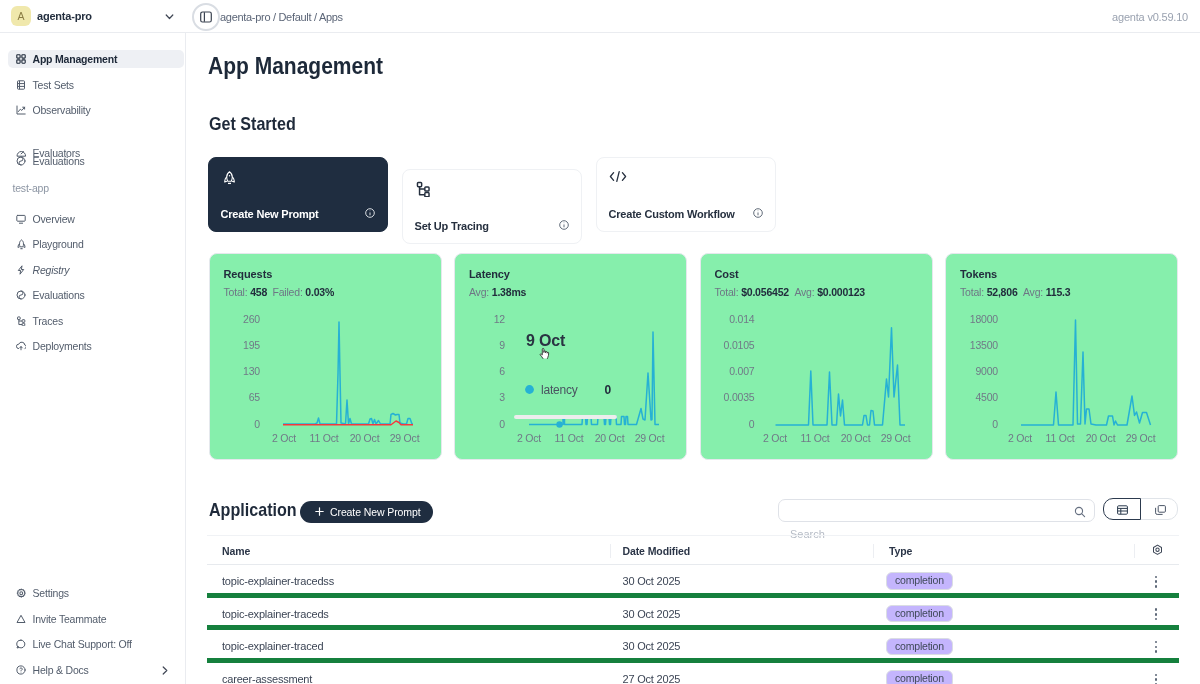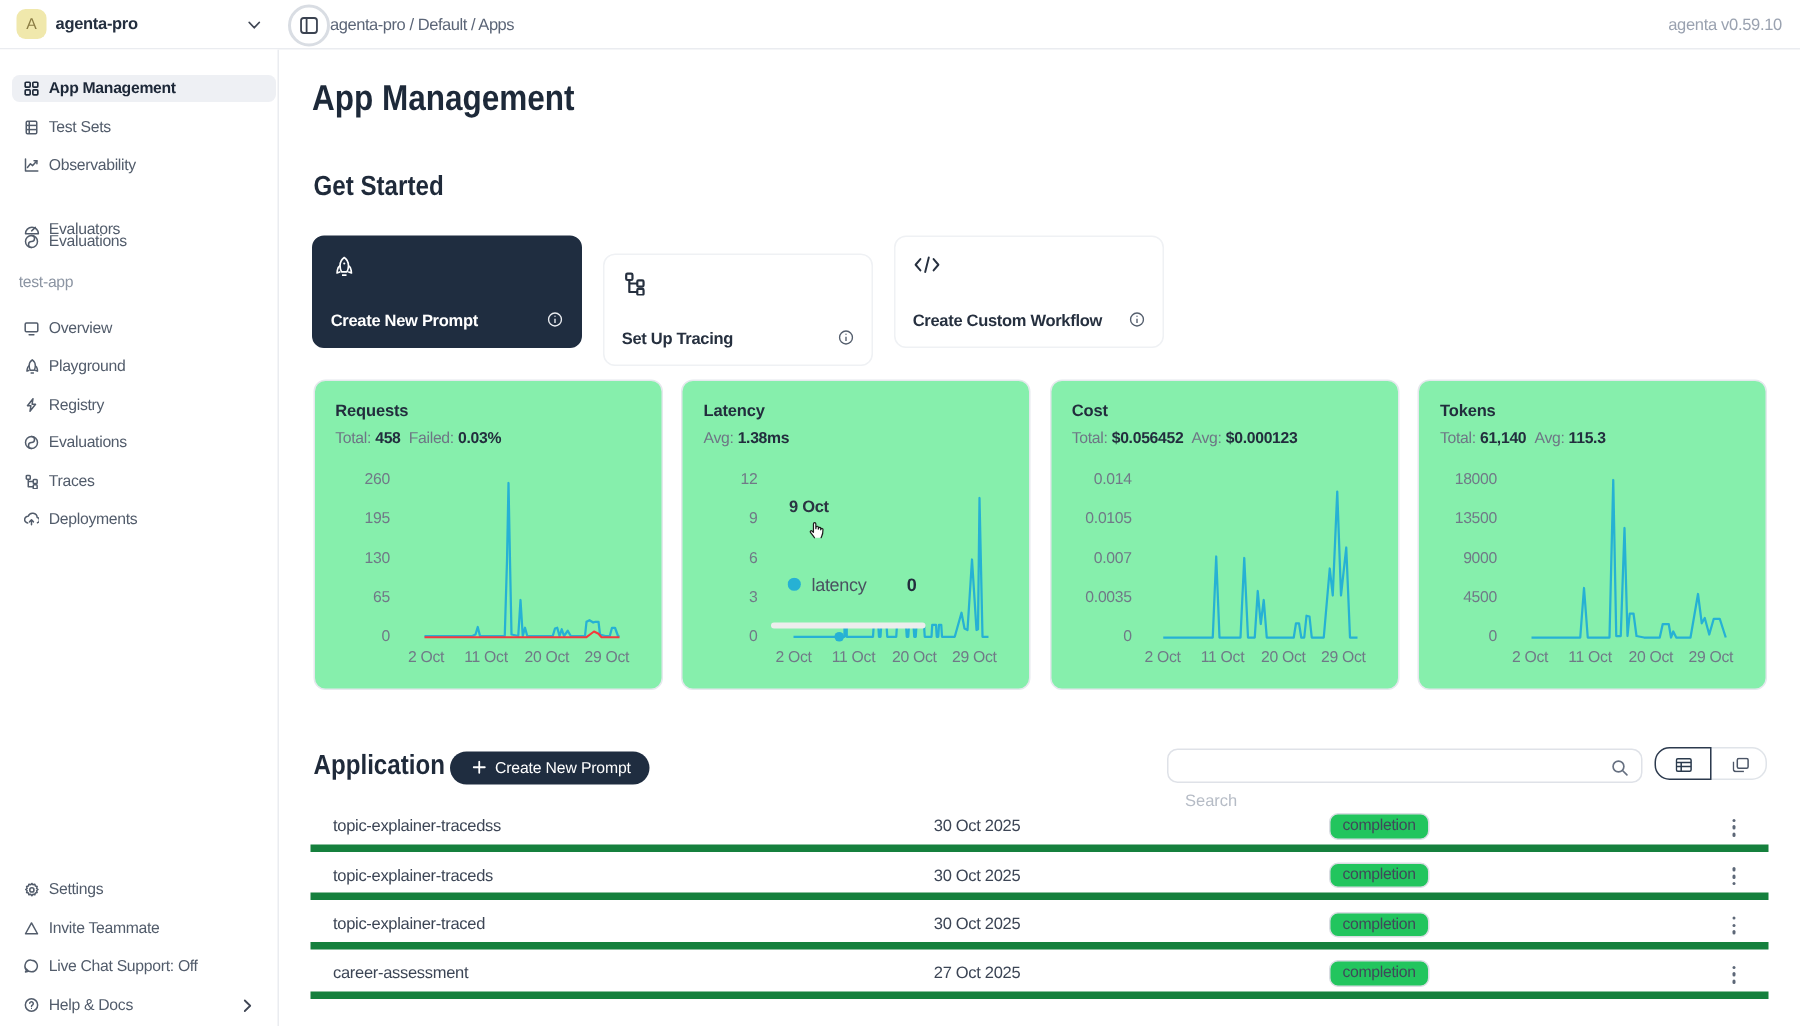--- a/index.html
+++ b/index.html
@@ -73,26 +73,26 @@
 
 
 #tbl { position:absolute; left:207px; top:535px; width:972px; }
 .thead { position:relative; height:30px; border-top:1px solid #f0f2f5; border-bottom:1px solid #e7eaee; }
 .thead div.hc { position:absolute; top:9px; font-size:10.5px; font-weight:700; color:#2b3547; letter-spacing:-0.1px; }
 .tsep { position:absolute; top:8px; width:1px; height:14px; background:#eceef2; }
 .trow { position:relative; height:32.7px; border-bottom:5px solid #15803d; }
 .trow .nm { position:absolute; left:15px; top:10px; font-size:11px; color:#3c4555; letter-spacing:-0.2px; }
 .trow .dt { position:absolute; left:415.5px; top:10px; font-size:11px; color:#3c4555; letter-spacing:-0.2px; }
 .tag { position:absolute; left:679px; top:7.3px; height:17.3px; line-height:15.5px; padding:0 8px;
-  border:1px solid #dadde3; border-radius:6px; font-size:10.5px; color:#3f4959; background:#22c55e; letter-spacing:-0.2px; }
+  border:1px solid #dadde3; border-radius:6px; font-size:10.5px; color:#3f4959; background:#c4b5fd; letter-spacing:-0.2px; }
 .dots { position:absolute; left:947.5px; top:10.5px; width:3px; }
 .dots i { display:block; width:2.6px; height:2.6px; border-radius:50%; background:#5c6777; margin-bottom:2.2px; }
 
 
-#tip-date { position:absolute; left:526px; top:332px; font-size:11px; font-weight:700; color:#2a3342; letter-spacing:-0.2px; }
+#tip-date { position:absolute; left:526px; top:332px; font-size:16px; font-weight:700; color:#2a3342; letter-spacing:-0.2px; }
 #graybar { position:absolute; left:514px; top:415px; width:103px; height:4px; border-radius:2px; background:#ededed; }
 </style>
 </head>
 <body>
 
 <div id="hdr">
   <div id="ws-av">A</div>
   <div id="ws-name">agenta-pro</div>
   <svg id="ws-chev" width="9" height="8" viewBox="0 0 9 8">
       <path d="M1.2 2 L4.5 5.5 L7.8 2" fill="none" stroke="#3f4654" stroke-width="1.2" stroke-linecap="round" stroke-linejoin="round"></path>
@@ -174,21 +174,21 @@
     <svg width="11" height="11" viewBox="0 0 15 15">
         <g fill="none" stroke="#525c6b" stroke-width="1.35" stroke-linejoin="round">
           <path d="M7.5 1.2 c1.8 1.2 2.8 3.2 2.8 5.4 0 1.6 -.4 3 -1 4.1 h-3.6 c-.6 -1.1 -1 -2.5 -1 -4.1 0 -2.2 1 -4.2 2.8 -5.4 z"></path>
           <path d="M4.8 6.5 c-1 .6 -1.7 1.7 -1.9 3.2 l-.2 1.8 2.2 -.8"></path>
           <path d="M10.2 6.5 c1 .6 1.7 1.7 1.9 3.2 l.2 1.8 -2.2 -.8"></path>
           <path d="M6 13.2 h3" stroke-width="1.5"></path>
         </g>
       </svg>
     <span>Playground</span>
     </div>
-  <div class="nav" style="top:227.5px;">
+  <div class="nav" style="top:227.5px;font-style:italic;">
     <svg width="10" height="10" viewBox="0 0 10 10">
         <path d="M6 0.8 L2.3 5.5 H4.6 L4 9.2 L7.7 4.5 H5.4 Z" fill="none" stroke="#525c6b" stroke-width="1" stroke-linejoin="round"></path>
       </svg>
     <span>Registry</span>
     </div>
   <div class="nav" style="top:253px;">
     <svg width="10" height="10" viewBox="0 0 10 10">
         <g fill="none" stroke="#525c6b" stroke-width="1" stroke-linecap="round">
           <circle cx="5" cy="5" r="4"></circle>
           <path d="M5 9 a2 2 0 0 1 0 -4 a2 2 0 0 0 0 -4"></path>
@@ -371,21 +371,21 @@
         <text x="114" y="187.5">11 Oct</text>
         <text x="154.5" y="187.5">20 Oct</text>
         <text x="194.5" y="187.5">29 Oct</text>
     </g>
     <polyline fill="none" stroke="#26b1d4" stroke-width="1.5" stroke-linejoin="round" points="74.5,171 107.5,171 109.8,117 112,171 126,171 128.5,118 131,171 135.5,171 137.5,140 139.5,162 141.5,146 143.5,171 158,171 161.5,171 163,161.5 165,161.5 166.5,171 168.5,171 170,156.5 172,157 173.5,171 181.5,171 185.5,125 187.5,143 190.5,73.7 193,143 196.5,111 199,171 204,171"></polyline>
   </svg>
 </div>
 
 <div class="st" style="left:945px;">
   <div class="t1">Tokens</div>
-  <div class="t2">Total: <b>61,140</b> &nbsp;Avg: <b>115.3</b></div>
+  <div class="t2">Total: <b>52,806</b> &nbsp;Avg: <b>115.3</b></div>
   <svg class="chart" width="233" height="207" viewBox="0 0 233 207">
     <g font-size="10.5" fill="#707987" text-anchor="end" letter-spacing="-0.2">
       <text x="52" y="68.5">18000</text>
         <text x="52" y="94.8">13500</text>
         <text x="52" y="121">9000</text>
         <text x="52" y="147.3">4500</text>
         <text x="52" y="173.5">0</text>
     </g>
     <g font-size="10.5" fill="#707987" text-anchor="middle" letter-spacing="-0.2">
       <text x="74" y="187.5">2 Oct</text>
@@ -437,20 +437,34 @@
 <div id="tgl2">
     <svg width="11" height="10" viewBox="0 0 11 10">
       <g fill="none" stroke="#4b5566" stroke-width="1">
         <rect x="3.2" y="0.6" width="7.2" height="6.6" rx="1"></rect>
         <path d="M7.6 9.4 H2.2 A1.6 1.6 0 0 1 0.6 7.8 V2.8"></path>
       </g>
     </svg>
   </div>
 
 <div id="tbl">
+  <div class="thead">
+    <div class="hc" style="left:15px;">Name</div>
+    <div class="hc" style="left:415.5px;">Date Modified</div>
+    <div class="hc" style="left:682px;">Type</div>
+    <div class="tsep" style="left:403px;"></div>
+    <div class="tsep" style="left:666px;"></div>
+    <div class="tsep" style="left:927px;"></div>
+    <svg class="abs" style="left:944px; top:8px;" width="13" height="13" viewBox="0 0 14 14">
+        <g fill="none" stroke="#3c4555" stroke-width="1.1">
+          <path d="M7 1.2 l4.3 2.5 v5 L7 11.2 2.7 8.7 v-5 z" stroke-linejoin="round"></path>
+          <circle cx="7" cy="6.2" r="1.8"></circle>
+        </g>
+      </svg>
+  </div>
   <div class="trow">
       <span class="nm">topic-explainer-tracedss</span>
       <span class="dt">30 Oct 2025</span>
       <span class="tag">completion</span>
       <span class="dots">
         <i></i>
         <i></i>
         <i></i>
       </span>
     </div>

